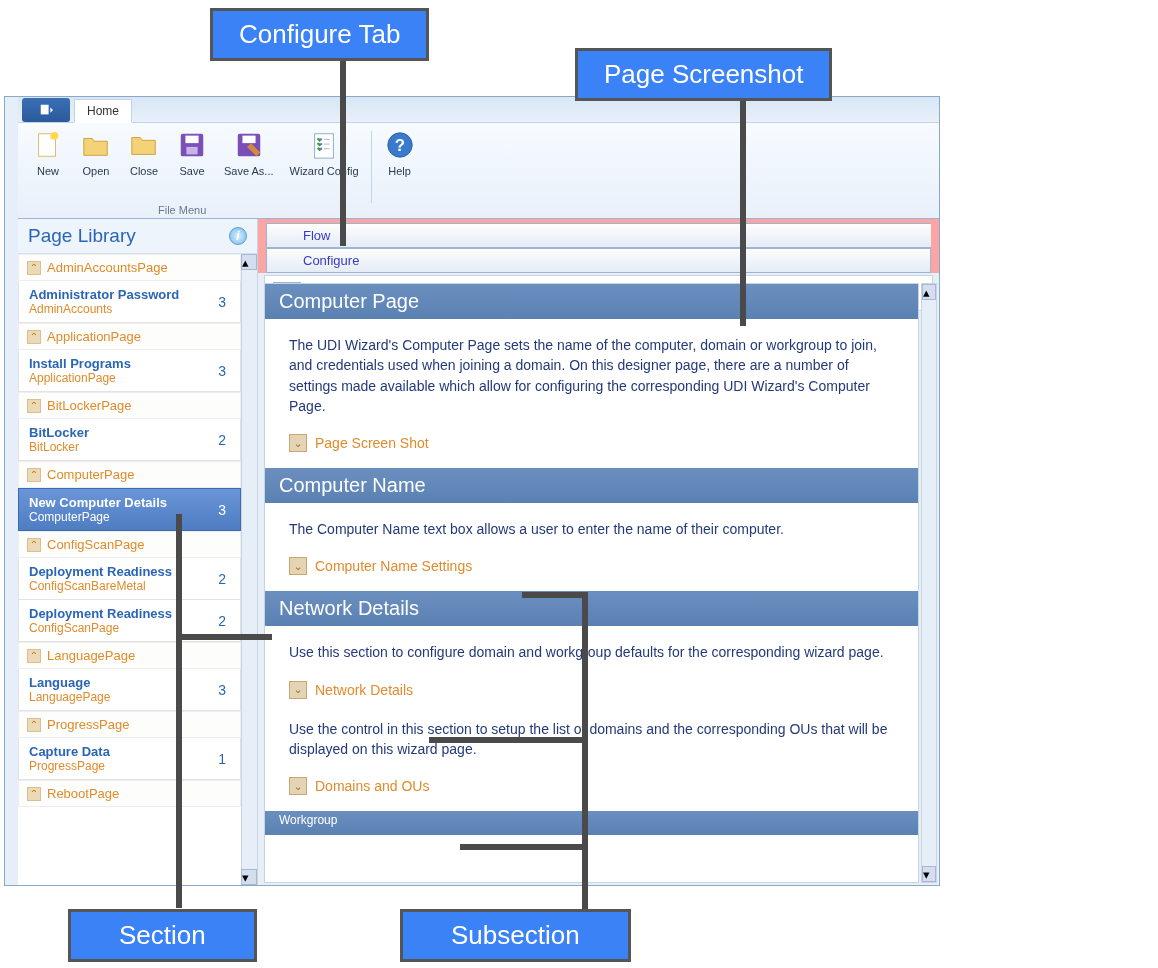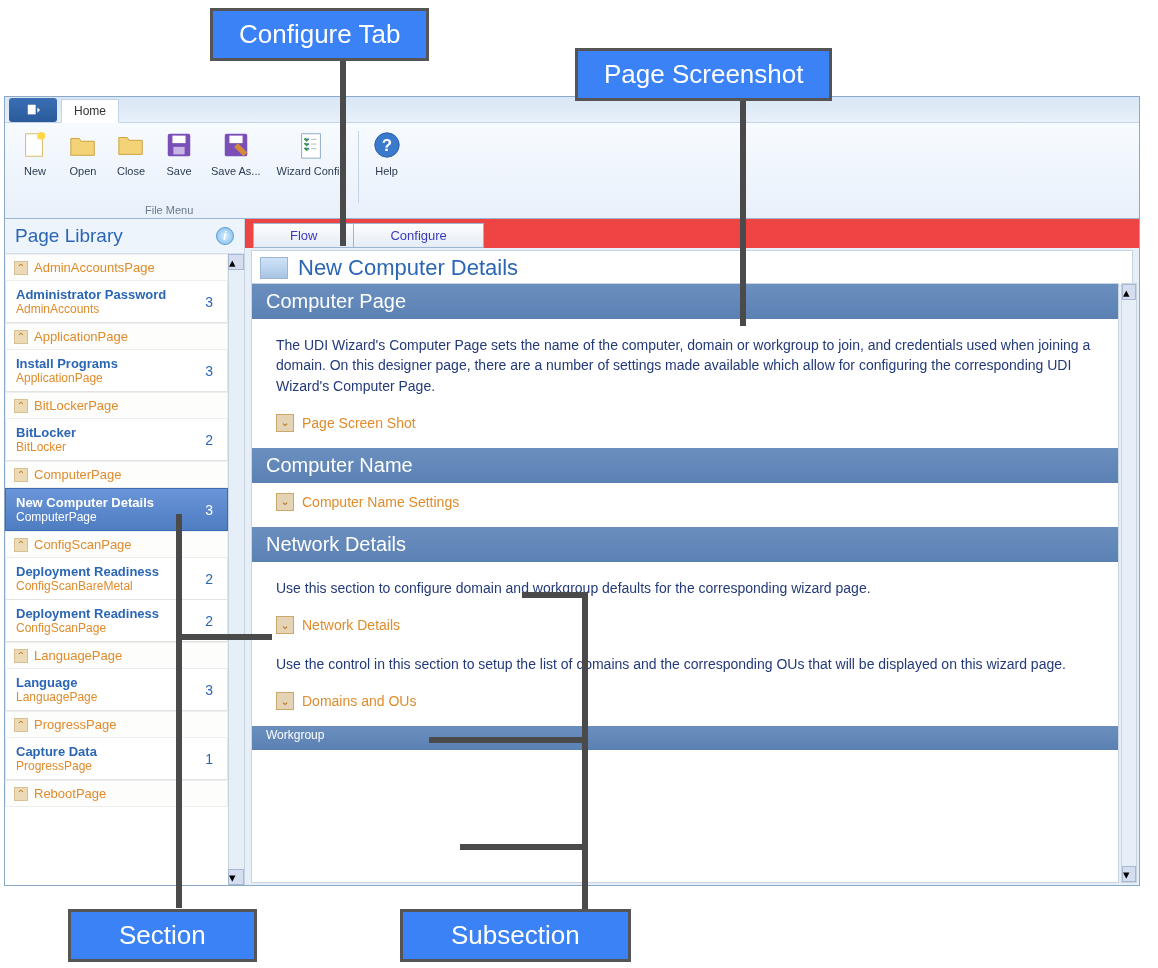--- a/index.html
+++ b/index.html
@@ -42,25 +42,26 @@
   .line-subsection-v { left: 582px; top: 592px; width: 6px; height: 317px; }
   .line-subsection-h1 { left: 522px; top: 592px; width: 66px; height: 6px; }
   .line-subsection-h2 { left: 429px; top: 737px; width: 159px; height: 6px; }
   .line-subsection-h3 { left: 460px; top: 844px; width: 128px; height: 6px; }
 
   
   .app {
     position: absolute;
     top: 96px;
     left: 4px;
-    width: 1136px;
+    width: 936px;
     height: 790px;
     background: #e6eef7;
     border: 1px solid #8aa8c8;
     overflow: hidden;
+    padding-left: 13px;
   }
 
   
   .titlebar {
     height: 26px;
     background: linear-gradient(#d8e6f5, #e8f0fa);
     border-bottom: 1px solid #c2d4e6;
     display: flex;
     align-items: center;
   }
@@ -198,22 +199,23 @@
 
   
   .main {
     flex: 1;
     background: #e6eef7;
     position: relative;
     overflow: hidden;
   }
   .tabs {
     display:flex;
-    background: #ef4444;
+    background: #fca5a5;
     padding: 4px 8px 0;
+    flex-direction: column;
   }
   .tab {
     padding: 4px 36px;
     font-size: 13px;
     color: #3a3ac0;
     border: 1px solid #9bb5d2;
     background: linear-gradient(#fdfdfd,#e4ecf6);
     margin-right: 0;
   }
   .tab:first-child{ border-right:none; }
@@ -501,20 +503,21 @@
 
       <div class="content-scroll">
         <div class="section-bar">Computer Page</div>
         <div class="section-desc">The UDI Wizard's Computer Page sets the name of the computer, domain or workgroup to join, and credentials used when joining a domain. On this designer page, there are a number of settings made available which allow for configuring the corresponding UDI Wizard's Computer Page.</div>
         <div class="subsection">
           <span class="sub-chev">⌄</span>
           <span>Page Screen Shot</span>
         </div>
 
         <div class="section-bar">Computer Name</div>
+        <div class="section-desc">The Computer Name text box allows a user to enter the name of their computer.</div>
         <div class="subsection">
           <span class="sub-chev">⌄</span>
           <span>Computer Name Settings</span>
         </div>
 
         <div class="section-bar">Network Details</div>
         <div class="section-desc">Use this section to configure domain and workgroup defaults for the corresponding wizard page.</div>
         <div class="subsection">
           <span class="sub-chev">⌄</span>
           <span>Network Details</span>

